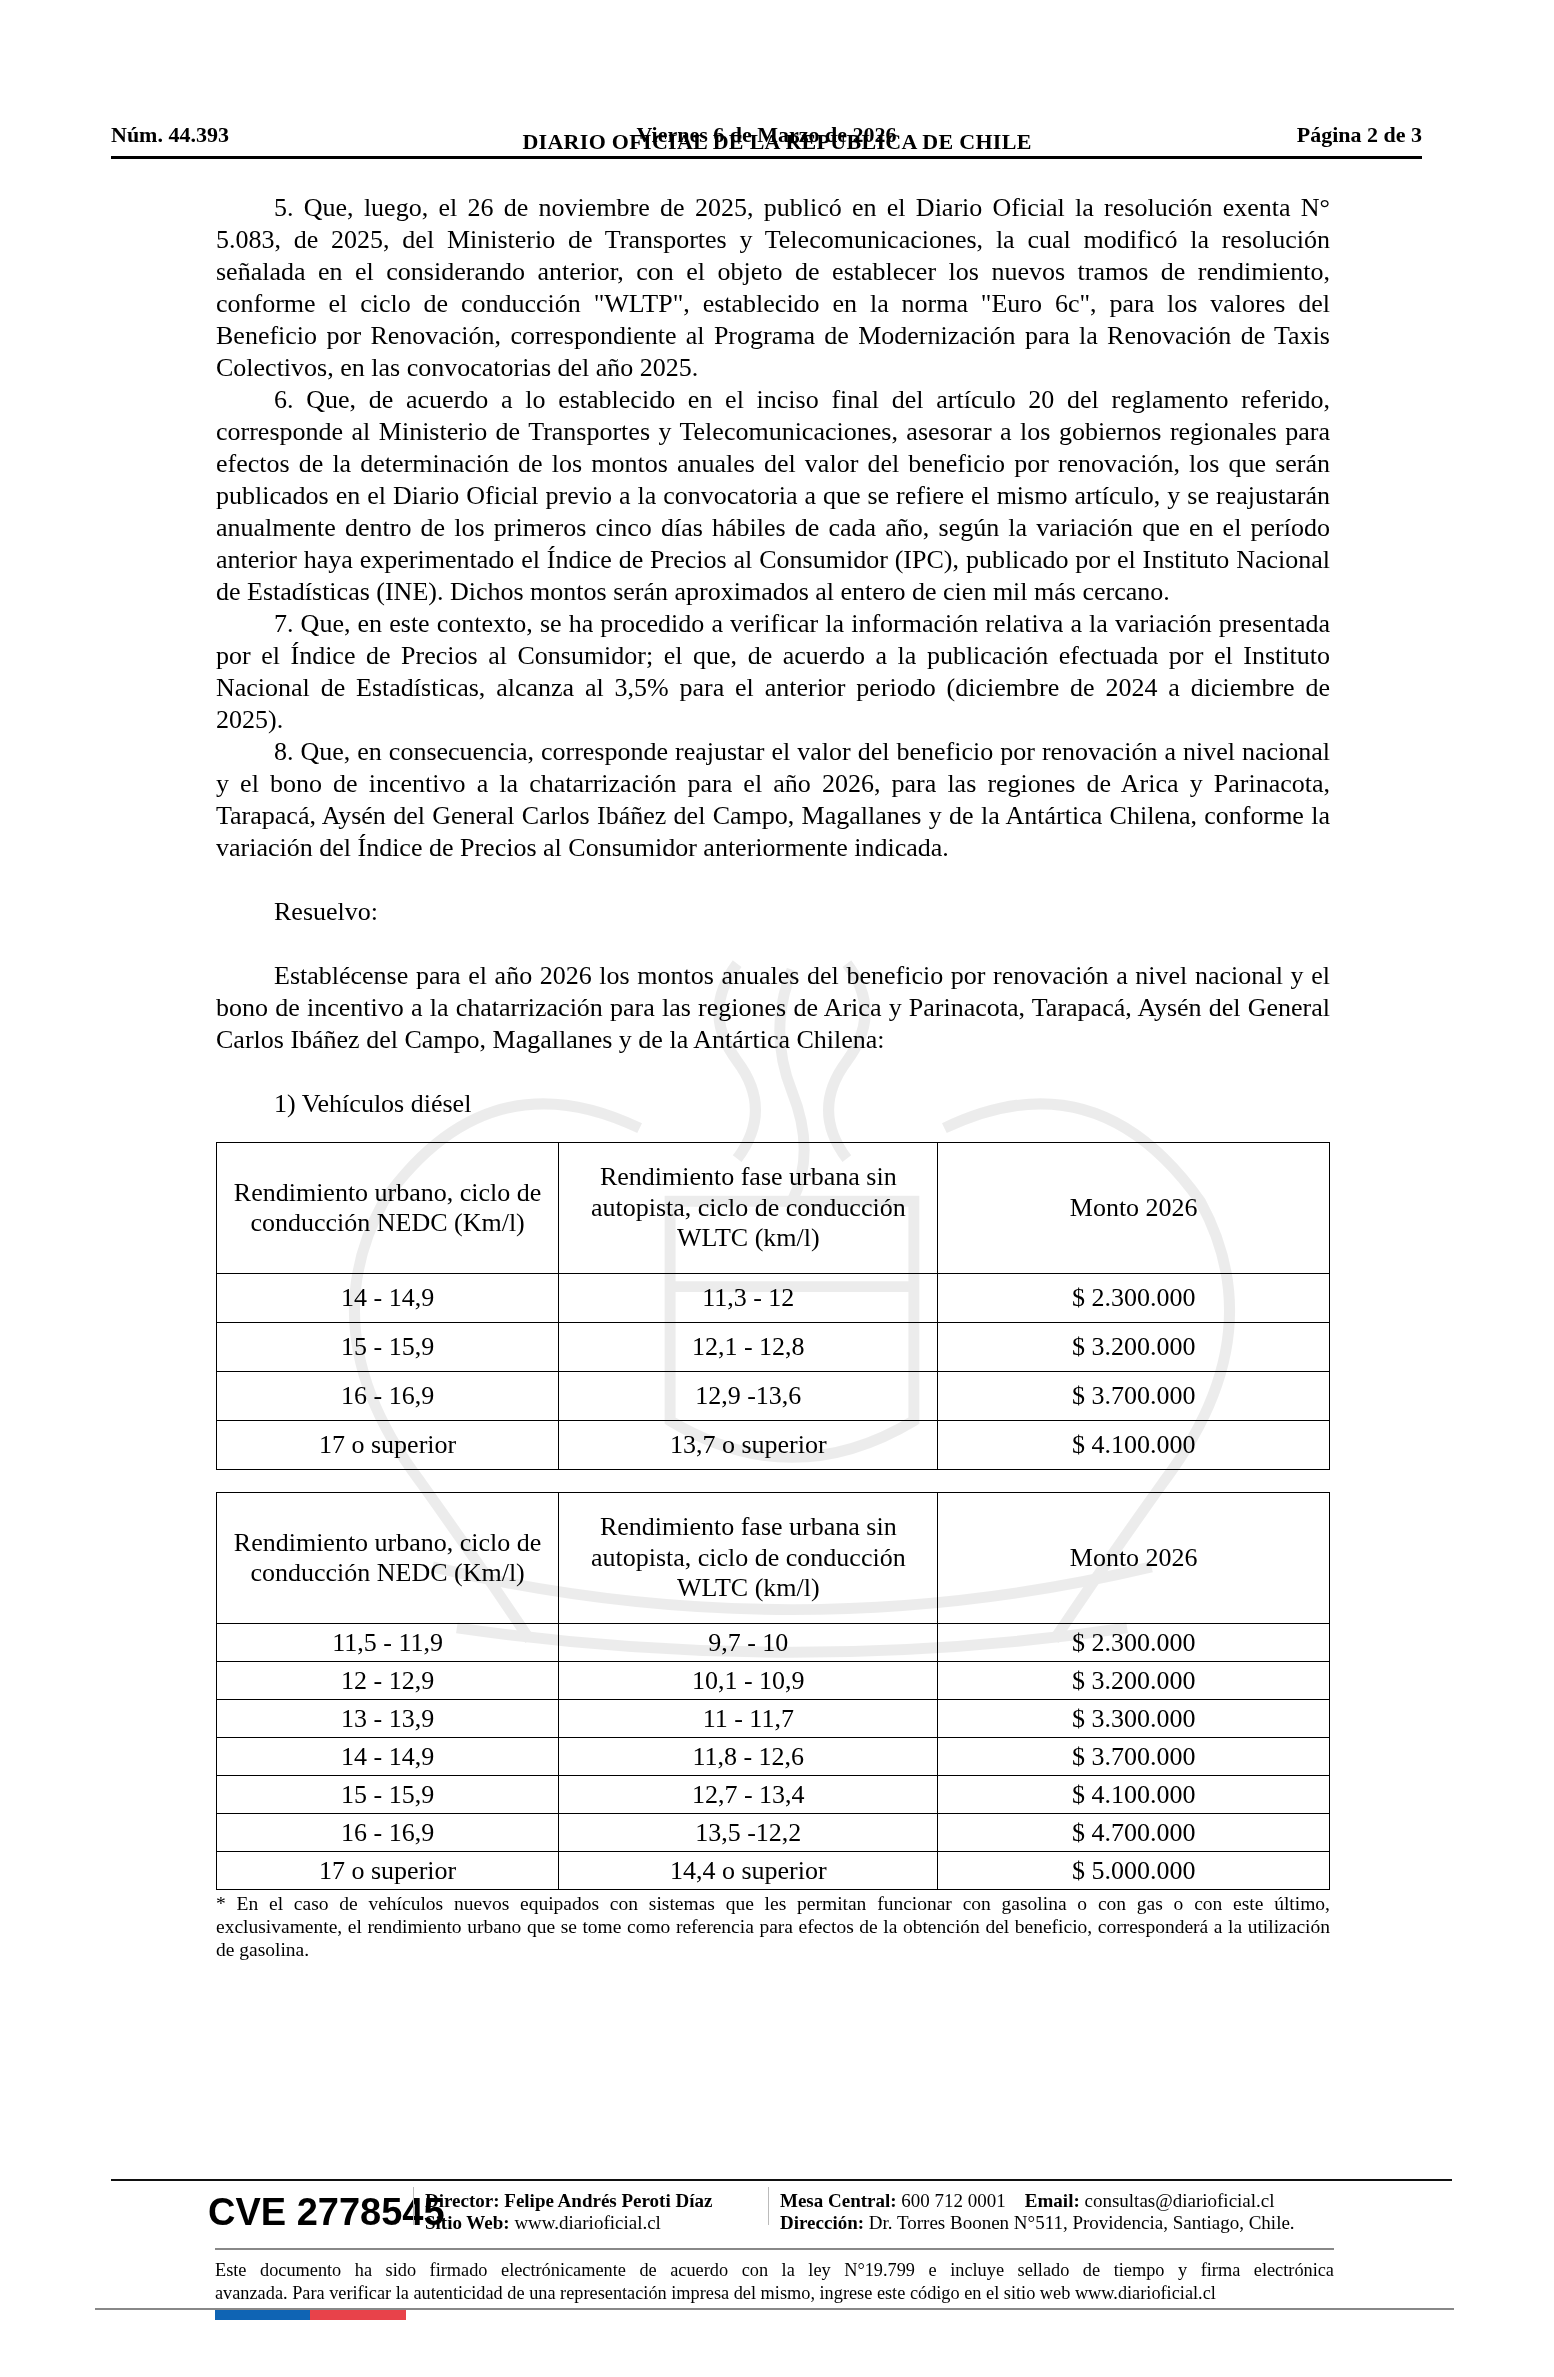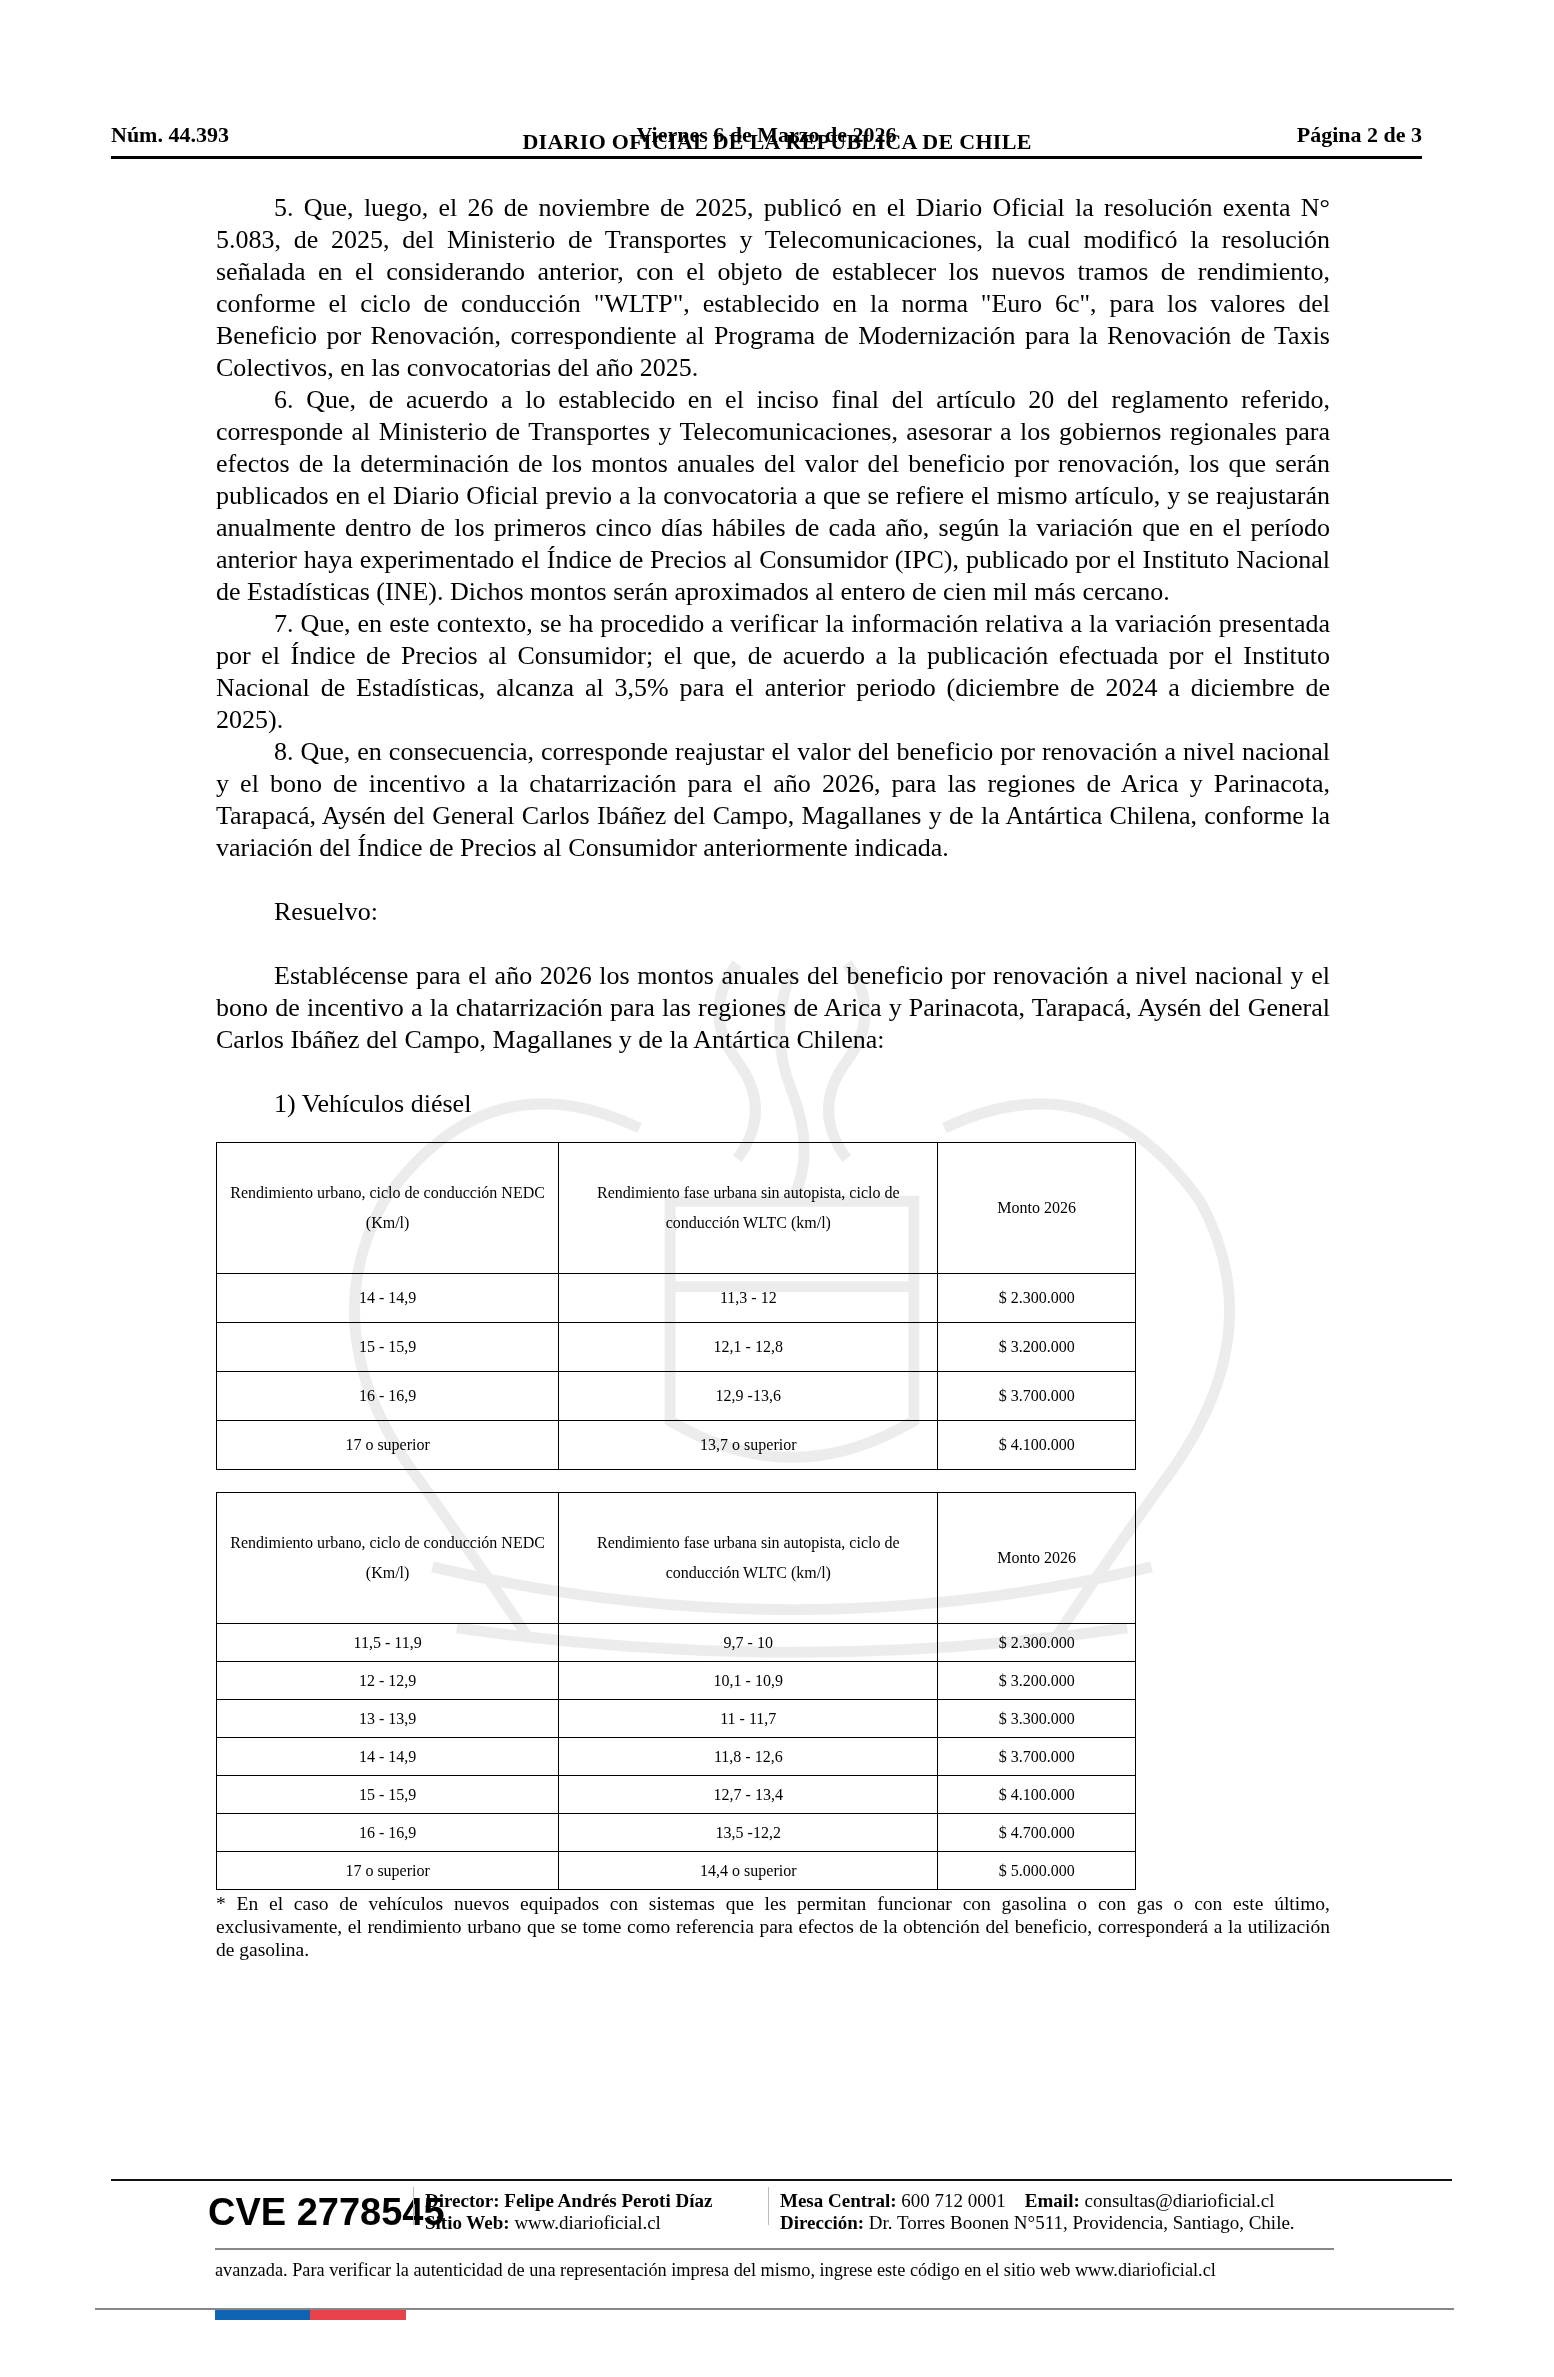--- a/index.html
+++ b/index.html
@@ -23,21 +23,21 @@
   
   .body { position: absolute; left: 216px; top: 192px; width: 1114px; font-size: 26px; line-height: 32px; }
   .body p { margin: 0; text-align: justify; text-align-last: left; }
   .body p.ind { text-indent: 58px; }
 
   .resuelvo { margin-top: 32px !important; }
   .estab { margin-top: 32px !important; }
   .sec-label { margin-top: 32px !important; text-indent: 58px; }
 
   
-  table.tramos { border-collapse: collapse; width: 920px; font-size: 16px; line-height: 30.5px; }
+  table.tramos { border-collapse: collapse; width: 1114px; font-size: 26px; line-height: 30.5px; }
   table.tramos td, table.tramos th { border: 1.8px solid #000; text-align: center; vertical-align: middle;
                                       font-weight: normal; padding: 0 6.1px; }
   table.tramos th { height: 130px; }
   table.t1 td { height: 48px; }
   table.t2 td { height: 37px; line-height: 34px; }
   .col1 { width: 329px; }
   .col2 { width: 366px; }
 
   .t1wrap { margin-top: 22px; }
   .t2wrap { margin-top: 22px; }
@@ -185,18 +185,19 @@
   <div><b>Director:</b> <b>Felipe Andrés Peroti Díaz</b></div>
   <div><b>Sitio Web:</b> <span>www.diarioficial.cl</span></div>
 </div>
 <div class="vsep" style="left:768px;"></div>
 <div class="ft-col" style="left:780px;">
   <div><b>Mesa Central:</b> <span>600 712 0001</span>&nbsp;&nbsp;&nbsp;&nbsp;<b>Email:</b> <span>consultas@diarioficial.cl</span></div>
   <div><b>Dirección:</b> <span>Dr. Torres Boonen N°511, Providencia, Santiago, Chile.</span></div>
 </div>
 <div class="ft-rule2"></div>
 <div class="legal">
+  <p>Este documento ha sido firmado electrónicamente de acuerdo con la ley N°19.799 e incluye sellado de tiempo y firma electrónica</p>
   <p class="last">avanzada. Para verificar la autenticidad de una representación impresa del mismo, ingrese este código en el sitio web www.diarioficial.cl</p>
 </div>
 <div class="ft-rule3"></div>
 <div class="flag-blue" style="background: rgb(15, 100, 180);"></div>
 <div class="flag-red" style="background: rgb(232, 66, 74);"></div>
 
 
 </body></html>

